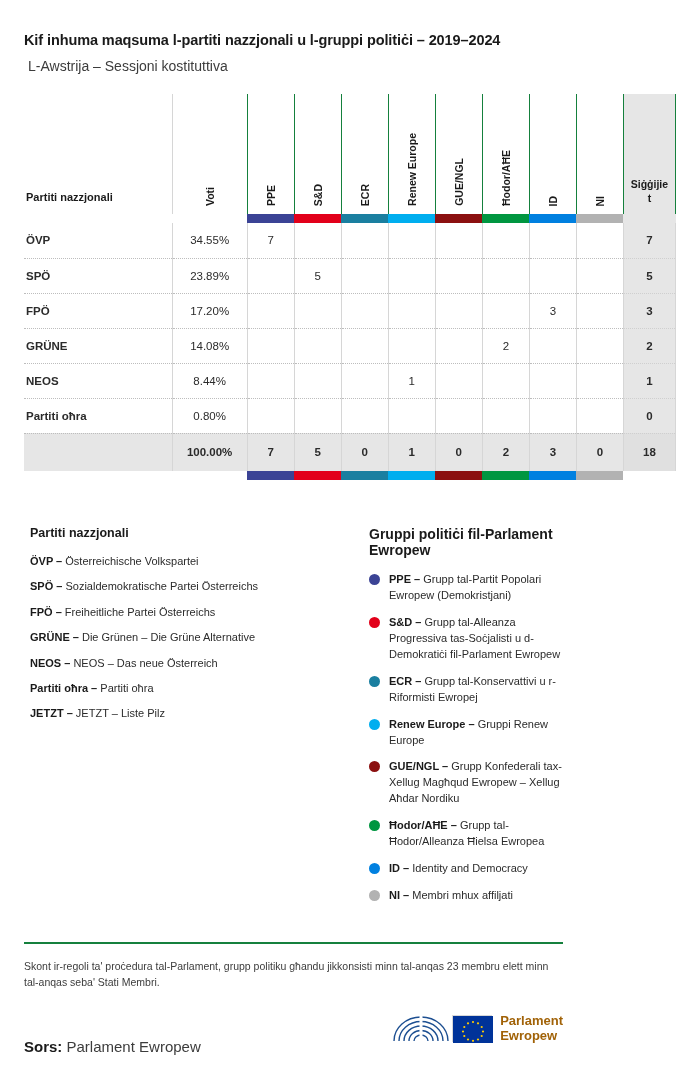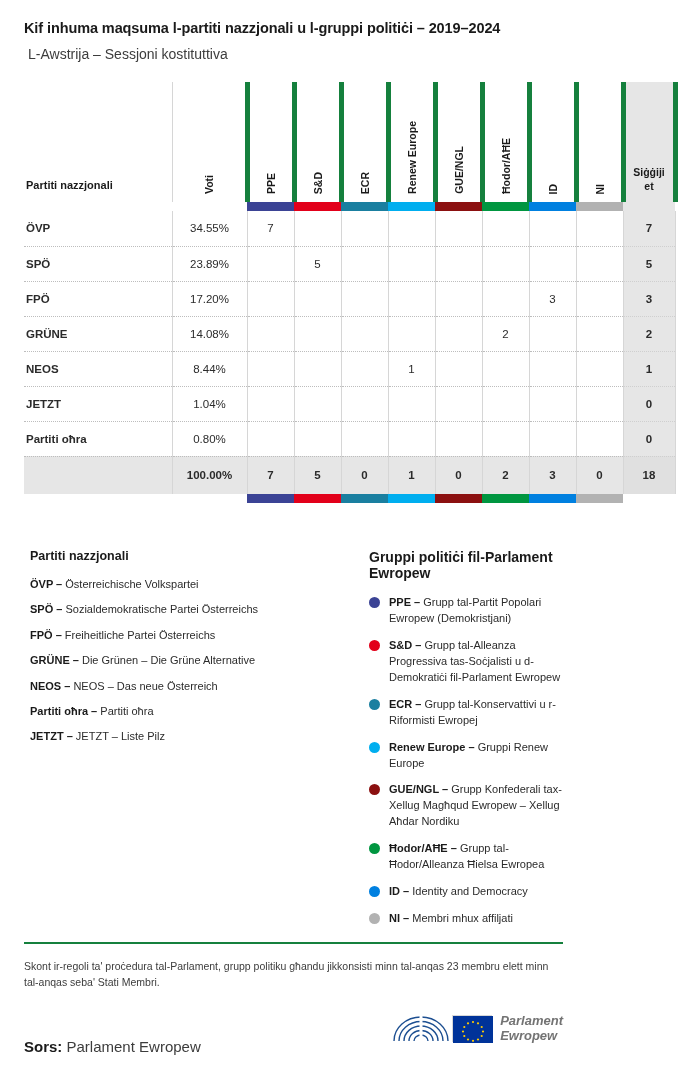--- a/index.html
+++ b/index.html
@@ -3,21 +3,21 @@
 <meta charset="utf-8">
 <style>
   * { box-sizing: border-box; }
   html, body {
     margin: 0; padding: 0;
     width: 700px; height: 1073px;
     background: #ffffff;
     font-family: "Liberation Sans", sans-serif;
     color: #2b2b2b;
   }
-  .page { width: 587px; height: 1073px; position: relative; padding: 0 24px; }
+  .page { width: 587px; height: 1073px; position: relative; padding: 12px 24px; }
 
   .title {
     font-size: 14.5px;
     font-weight: bold;
     color: #1a1a1a;
     padding-top: 20px;
     letter-spacing: -0.1px;
   }
   .subtitle {
     font-size: 14px;
@@ -37,21 +37,21 @@
   table.main td, table.main th { padding: 0; }
 
   .colname { width: 148px; }
   .colvotes { width: 75px; }
   .colgrp { width: 47px; }
   .colseats { width: 52px; }
 
   thead th {
     vertical-align: bottom;
     border-left: 1px solid #d6d6d6;
-    border-right: 5px solid #15803d;
+    border-right: 1px solid #15803d;
     height: 120px;
     position: relative;
   }
   thead th.plain { border-left: none; border-right: none; }
 
   .vert {
     writing-mode: vertical-rl;
     transform: rotate(180deg);
     font-size: 10.5px;
     font-weight: bold;
@@ -155,23 +155,22 @@
   .source b { color: #1a1a1a; }
 
   .ep-logo {
     position: absolute;
     right: 24px;
     top: 1014px;
     display: flex;
     align-items: center;
   }
   .ep-logo-text {
-    font-size: 13px; font-weight: bold; color: #737373; line-height: 1.15;
+    font-size: 13px; font-weight: bold; color: #a16207; line-height: 1.15;
     margin-left: 8px;
-    font-style: italic;
   }
   .flag {
     width: 40px; height: 27px; background: #003399; position: relative;
     border: 1px solid #d8d8d8;
   }
   .hemicycle { width: 62px; height: 28px; }
 </style>
 </head>
 <body>
 
@@ -318,33 +317,20 @@
         <td class="votecell">8.44%</td>
         <td></td>
         <td></td>
         <td></td>
         <td>1</td>
         <td></td>
         <td></td>
         <td></td>
         <td></td>
         <td class="seatcol">1</td>
-      </tr>
-      <tr>
-        <td class="namecell">JETZT</td>
-        <td class="votecell">1.04%</td>
-        <td></td>
-        <td></td>
-        <td></td>
-        <td></td>
-        <td></td>
-        <td></td>
-        <td></td>
-        <td></td>
-        <td class="seatcol">0</td>
       </tr>
       <tr>
         <td class="namecell">Partiti oħra</td>
         <td class="votecell">0.80%</td>
         <td></td>
         <td></td>
         <td></td>
         <td></td>
         <td></td>
         <td></td>

